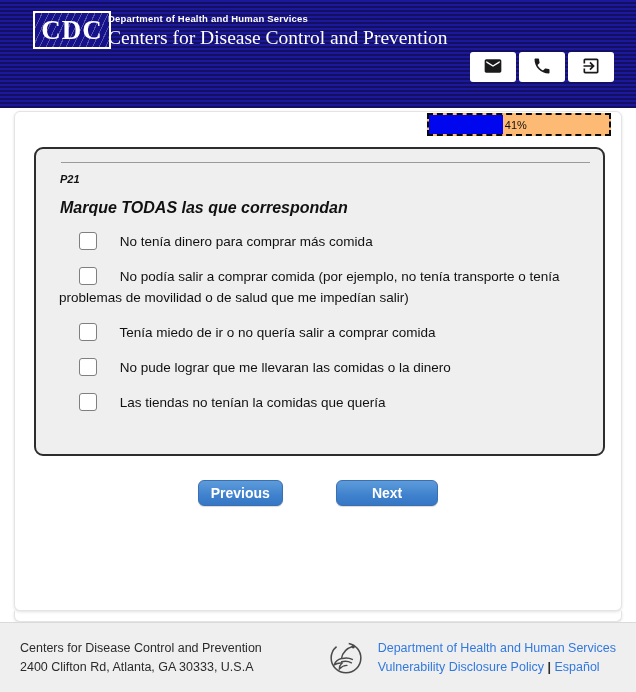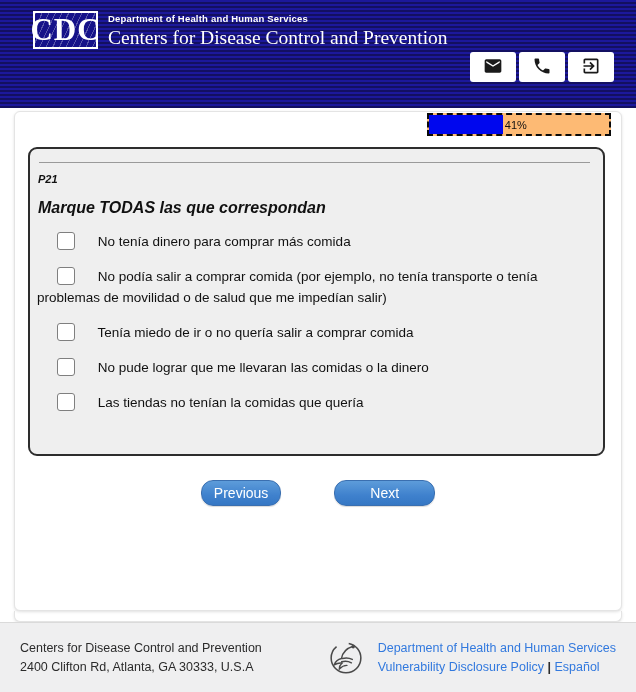--- a/index.html
+++ b/index.html
@@ -13,30 +13,30 @@
   
   .site-header {
     height: 108px;
     background: repeating-linear-gradient(180deg,
       #1c189b 0px, #1c189b 2px,
       #131061 2px, #131061 4px);
     position: relative;
   }
   .cdc-logo {
     position: absolute; left: 33px; top: 11px;
-    width: 65px; height: 38px;
+    width: 78px; height: 38px;
     border: 2px solid #ffffff;
     background-color: #161289;
     background-image: repeating-linear-gradient(115deg,
       rgba(255,255,255,0.28) 0px, rgba(255,255,255,0.28) 1px,
       transparent 1px, transparent 6px);
     color: #fff;
     font-family: "Liberation Serif", serif;
     font-weight: bold;
-    font-size: 31px;
+    font-size: 27px;
     display: flex; align-items: center; justify-content: center;
     letter-spacing: 1px;
   }
   .hdr-text { position: absolute; left: 108px; top: 13px; color: #fff; }
   .hdr-dept { font-size: 9.5px; font-weight: bold; letter-spacing: 0.2px; }
   .hdr-org  { font-family: "Liberation Serif", serif; font-size: 19.5px; margin-top: 3px; }
   .hdr-buttons {
     position: absolute; right: 22px; top: 52px;
     display: flex; gap: 3px;
   }
@@ -74,26 +74,26 @@
     width: 184px; height: 23px;
     border: 2px dashed #0a0a0a;
     background: #fdba74;
     display: flex; align-items: stretch;
   }
   .progress-fill { background: #0007ee; }
   .progress-label { font-size: 11px; align-self: center; margin-left: 2px; color: #111; }
 
   
   .qpanel {
-    margin: 11px 16px 0 13px;
+    margin: 11px 16px 0 19px;
     min-height: 309px;
     background: #efefef;
     border: 2px solid #2d2d2d;
     border-radius: 9px;
-    padding: 6px 11px 28px 7px;
+    padding: 6px 11px 28px 23px;
   }
   .qpanel hr {
     border: none; border-top: 1px solid #9a9a9a;
     margin: 7px 2px 10px 2px;
   }
   .q-id { font-size: 11px; font-weight: bold; font-style: italic; margin: 4px 0 0 1px; }
   .q-title { font-size: 15.5px; font-weight: bold; margin: 13px 0 0 1px; }
   .q-instr { font-size: 16px; font-weight: bold; font-style: italic; margin: 14px 0 2px 1px; }
 
   .opt {
@@ -111,24 +111,24 @@
     background: #fff;
     vertical-align: -4px;
     margin: 0 19px 0 20px;
     cursor: pointer;
   }
 
   
   .nav-row { display: flex; justify-content: center; gap: 53px; margin-top: 24px; }
   .nav-btn {
     font-family: "Liberation Sans", sans-serif;
-    font-size: 14px; font-weight: normal; color: #fff;
+    font-size: 14px; font-weight: bold; color: #fff;
     background: linear-gradient(180deg, #5d9cda 0%, #3f81cd 60%, #3577c4 100%);
     border: 1px solid #3a6fb0;
-    border-radius: 12px;
+    border-radius: 6px;
     padding: 4px 12px;
     cursor: pointer;
     box-shadow: 0 1px 1px rgba(0,0,0,0.15);
   }
   .nav-btn.next { padding: 4px 35px; }
 
   
   .site-footer {
     margin-top: 0;
     height: 70px;

